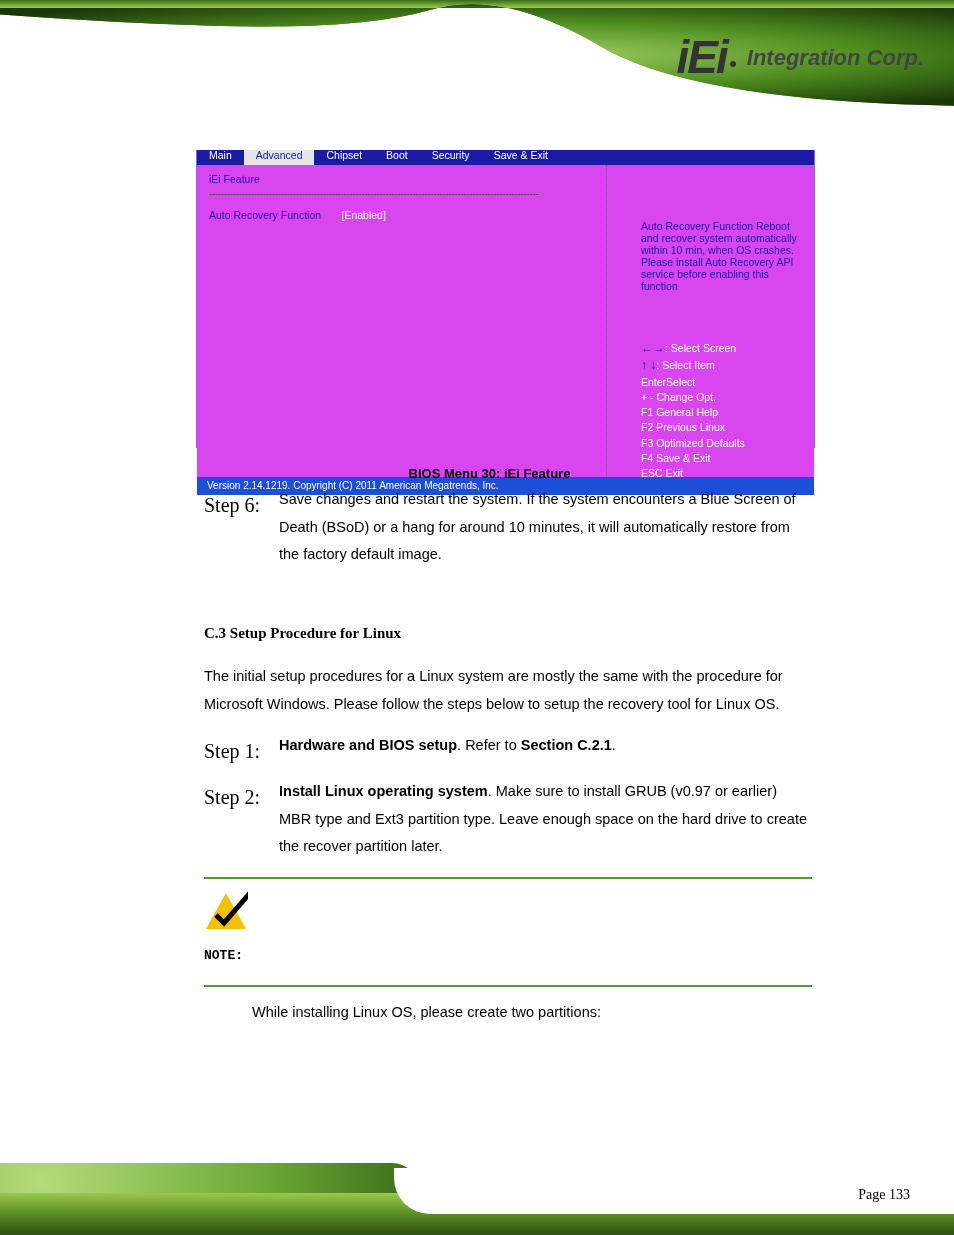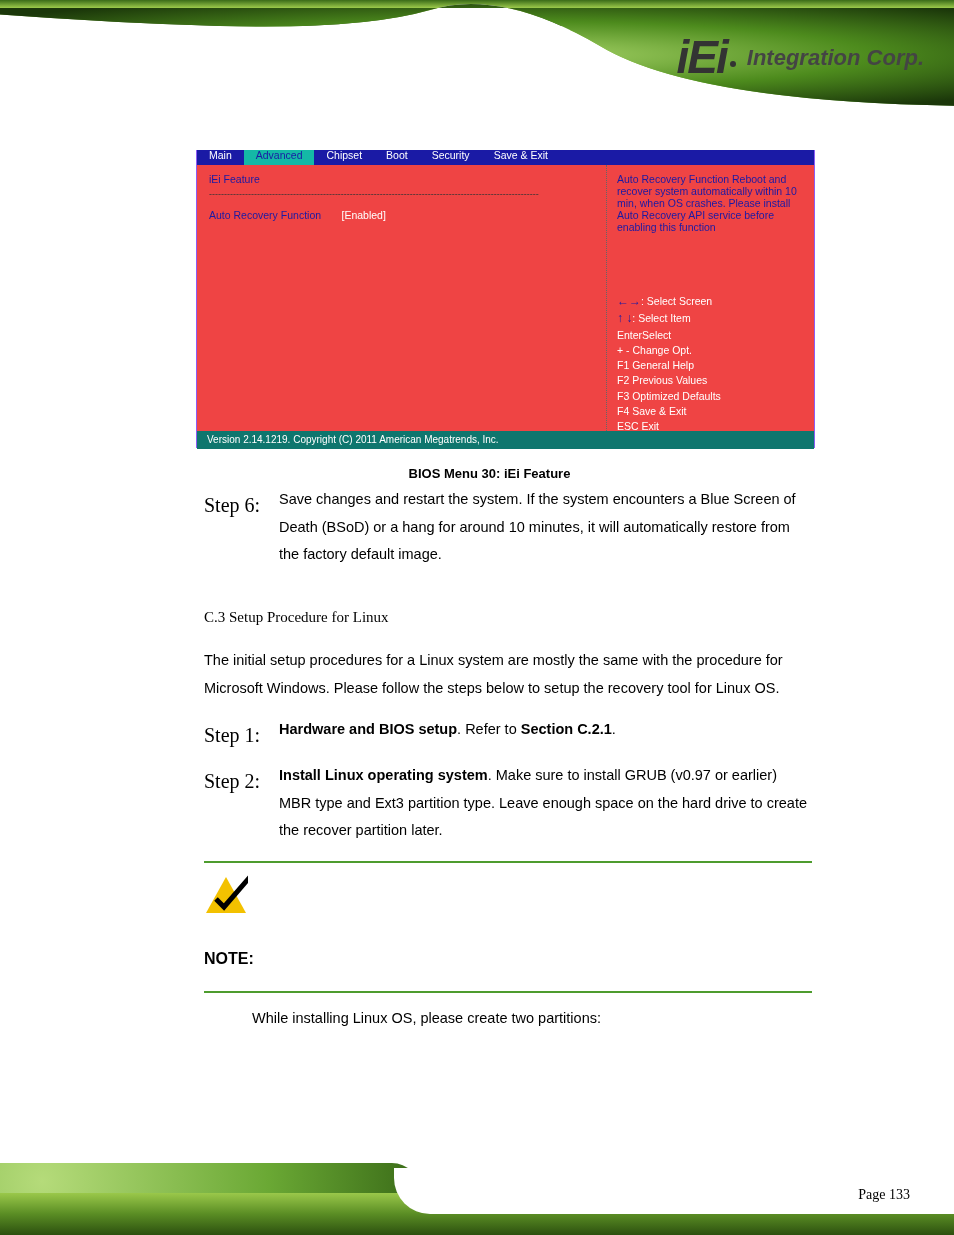--- a/index.html
+++ b/index.html
@@ -14,42 +14,42 @@
   .logo-box { position:absolute; z-index:3; right:30px; top:30px; color:#3a3a3a; font-family: "Arial Black", Arial, sans-serif; font-style: italic; text-align:right; }
   .logo-iei { font-size:46px; font-weight:900; letter-spacing:-2px; color:#333; }
   .logo-int { font-size:22px; font-weight:900; letter-spacing:0; color:#444; display:inline-block; margin-left:8px; vertical-align:8px; }
   .logo-dot { display:inline-block; width:6px; height:6px; background:#333; border-radius:50%; margin:0 3px 6px 3px; }
 
   
   .bios { position:absolute; left:196px; top:120px; width:619px; height:328px; border:1px solid #8b5cf6; font-family: Liberation Sans, sans-serif; font-size:10.5px; color:#fff; }
   .bios-title { background:#555; color:#fff; padding:6px 10px; font-size:11px; }
   .bios-menu { background:#1a1aa5; display:flex; gap:0; font-size:10.5px; }
   .bios-menu span { padding:4px 12px; color:#fff; white-space:nowrap; }
-  .bios-menu .sel { background:#14b8a6; color:#1a1aa5; }
-  .bios-body { background:#ef4444; color:#1a1aa5; display:flex; height:266px; }
+  .bios-menu .sel { background:#e5e5e5; color:#1a1aa5; }
+  .bios-body { background:#d946ef; color:#1a1aa5; display:flex; height:312px;gap:24px; }
   .bios-left { flex: 0 0 410px; border-right:1px dotted #666; padding:8px 12px; color:#1a1aa5; font-size:10.5px; }
   .bios-left .hdg { color:#1a1aa5; margin-bottom:4px;}
   .bios-left .hr { color:#333; letter-spacing:0; font-size:9px; margin-bottom:10px; }
   .bios-left .opt { color:#1a1aa5; }
   .bios-left .val { color:#fff; }
   .bios-right { flex:1; padding:8px 10px; font-size:10.5px; }
-  .bios-right .desc { color:#1a1aa5; min-height:120px; }
+  .bios-right .desc { color:#1a1aa5; min-height:120px;margin-top:47px; }
   .bios-right .keys { color:#fff; line-height:1.45; }
   .bios-right .keys .ar { color:#1a1aa5; font-size:12px; font-weight:bold; }
-  .bios-foot { background:#0f766e; height:18px; color:#fff; font-size:10px; padding:3px 10px; }
+  .bios-foot { background:#1d4ed8; height:18px; color:#fff; font-size:10px; padding:3px 10px; }
 
   .caption { text-align:center; font-size:13px; font-weight:bold; margin-top:8px; }
 
   
   .content { position:absolute; left:204px; top:486px; width:608px; font-size:14.5px; line-height:1.9; color:#000; }
   .content p { margin-bottom:14px; }
   .step-row { display:flex; gap:10px; margin-bottom:8px; }
   .step-no { font-family: "Comic Sans MS", cursive; font-size:20px; width:65px; flex-shrink:0; }
   .step-body { flex:1; }
-  .section-hdr { font-family: "Comic Sans MS", cursive; font-size:15px; font-weight:normal; margin:34px 0 16px 0; }
+  .section-hdr { font-family: "Comic Sans MS", cursive; font-size:15px; font-weight:bold; margin:50px 0 16px 0; }
   hr.green { border:none; border-top:2px solid #4e9c2e; margin:16px 0 12px 0; }
   .note-area { display:flex; gap:24px; align-items:flex-start; }
   .note-text { flex:1; text-align:justify; font-size:14.5px; line-height:1.9; }
 
   
   .ftr-stripe { position:absolute; left:0; right:0; bottom:0; height:42px; background: linear-gradient(180deg,#9ac84a 0%, #5a8d24 50%, #2c500f 100%); }
   .ftr-white { position:absolute; right:0; bottom:21px; width:560px; height:46px; background:#fff; border-radius:0 0 0 36px; }
   .ftr-page { position:absolute; right:44px; bottom:32px; font-family:"Comic Sans MS", cursive; font-size:14px; }
   .ftr-green2 { position:absolute; left:0; bottom:42px; width:420px; height:30px; background: radial-gradient(circle at 10% 60%, #b5db7a 0%, #6aa834 60%, #3a6b18 100%); border-radius: 0 28px 0 0; }
 </style>
@@ -97,21 +97,21 @@
       </div>
     </div>
     <div class="bios-right">
       <div class="desc">Auto Recovery Function Reboot and recover system automatically within 10 min, when OS crashes. Please install Auto Recovery API service before enabling this function</div>
       <div class="keys">
         <div><span class="ar">←→</span><span>: Select Screen</span></div>
         <div><span class="ar">↑ ↓</span><span>: Select Item</span></div>
         <div>EnterSelect</div>
         <div>+ - Change Opt.</div>
         <div>F1   General Help</div>
-        <div>F2   Previous Values</div>
+        <div>F2   Previous Linux</div>
         <div>F3   Optimized Defaults</div>
         <div>F4   Save &amp; Exit</div>
         <div>ESC  Exit</div>
       </div>
     </div>
   </div>
   <div class="bios-foot">Version 2.14.1219. Copyright (C) 2011 American Megatrends, Inc.</div>
 </div>
 
 <div class="caption" style="position:absolute; left:180px; top:458px; width:619px;">BIOS Menu 30: iEi Feature</div>
@@ -141,21 +141,21 @@
   </div>
 
   <hr class="green">
 
   <div class="note-area">
     <div>
       <svg width="44" height="40">
         <polygon points="22,2 42,38 2,38" fill="#f3c100"></polygon>
         <polyline points="12,24 20,32 46,2" fill="none" stroke="#000" stroke-width="5"></polyline>
       </svg>
-      <div style="font-family:Liberation Sans, sans-serif; font-size:16px; font-weight:bold; margin-top:20px;">NOTE:</div>
+      <div style="font-family:Liberation Mono, monospace; font-size:13px; font-weight:bold; margin-top:4px;">NOTE:</div>
     </div>
   </div>
 
   <hr class="green">
 
   <div style="margin-left:48px;">While installing Linux OS, please create two partitions:</div>
 </div>
 
 <div class="ftr-green2"></div>
 <div class="ftr-stripe"></div>

